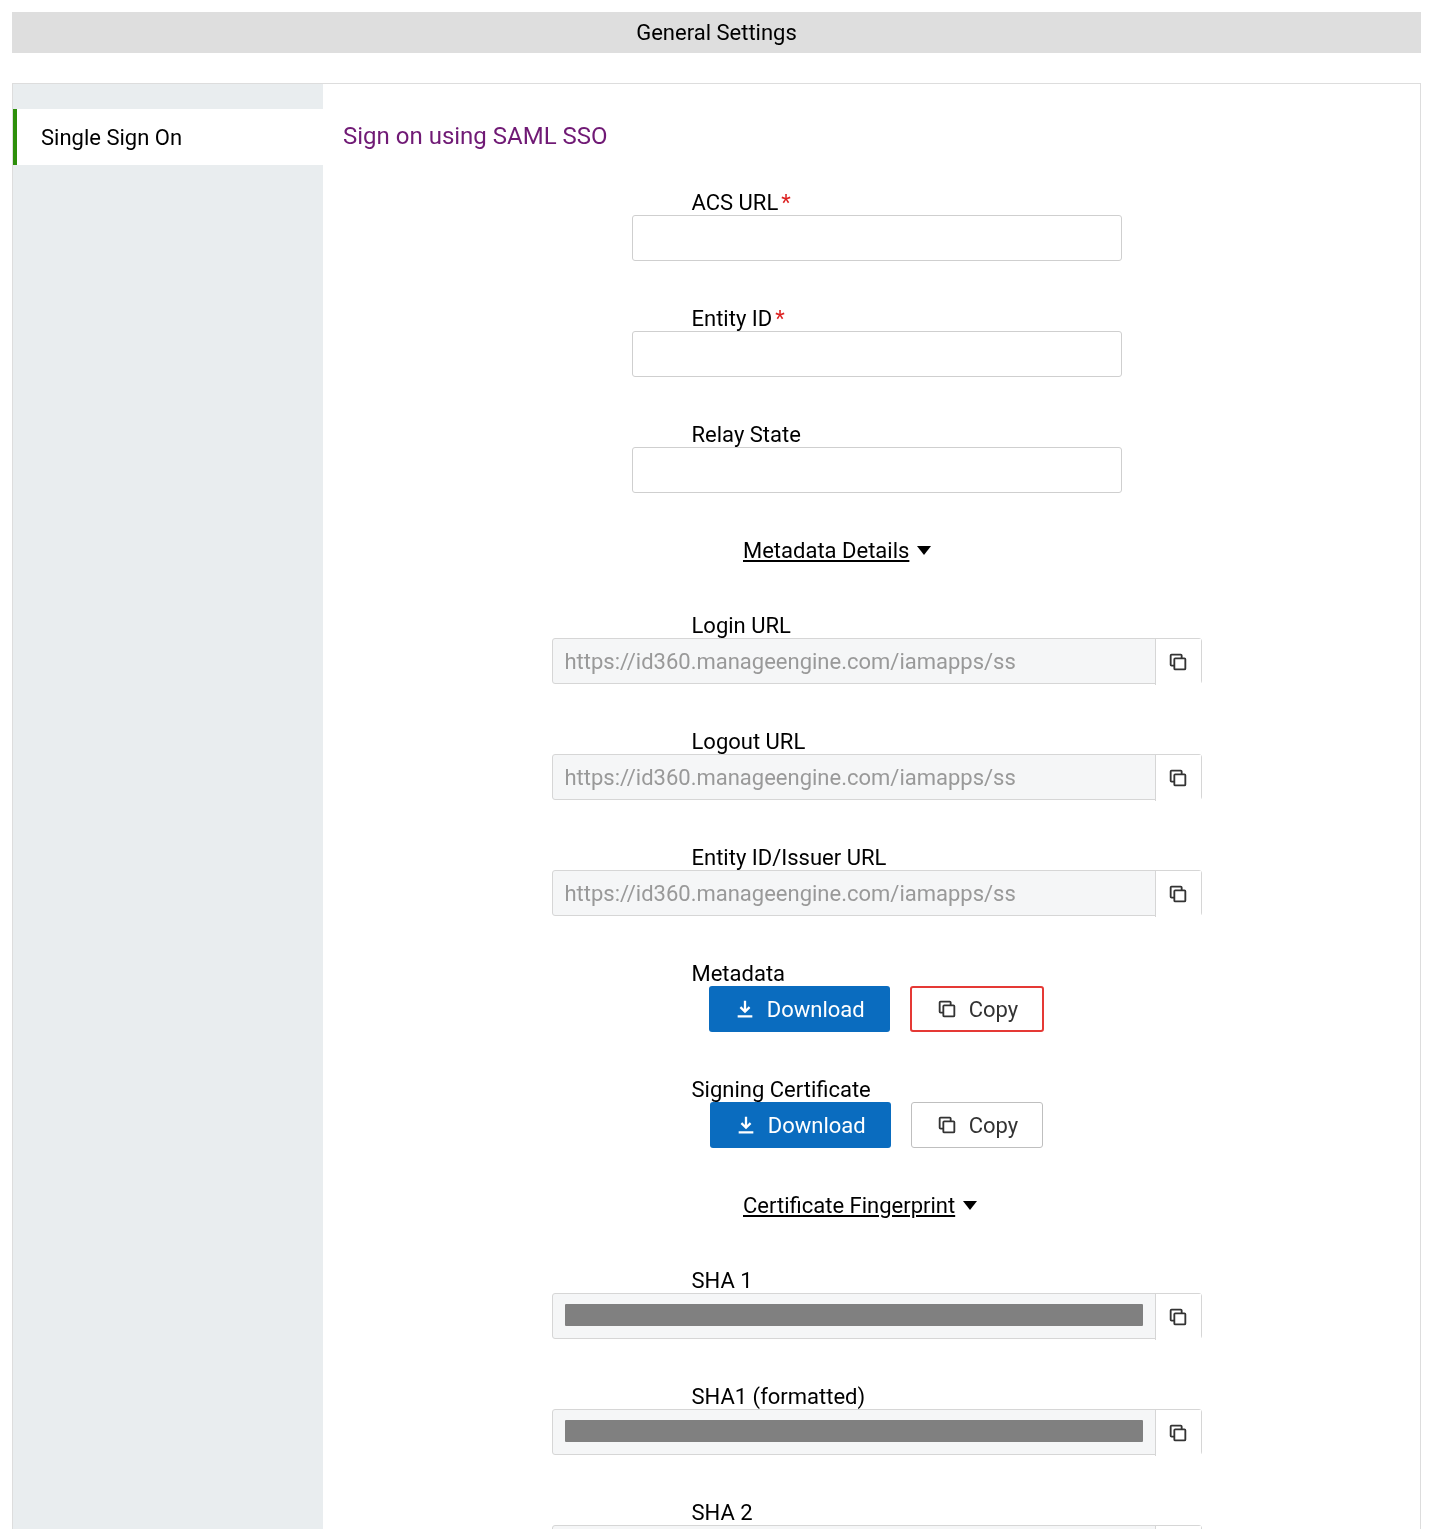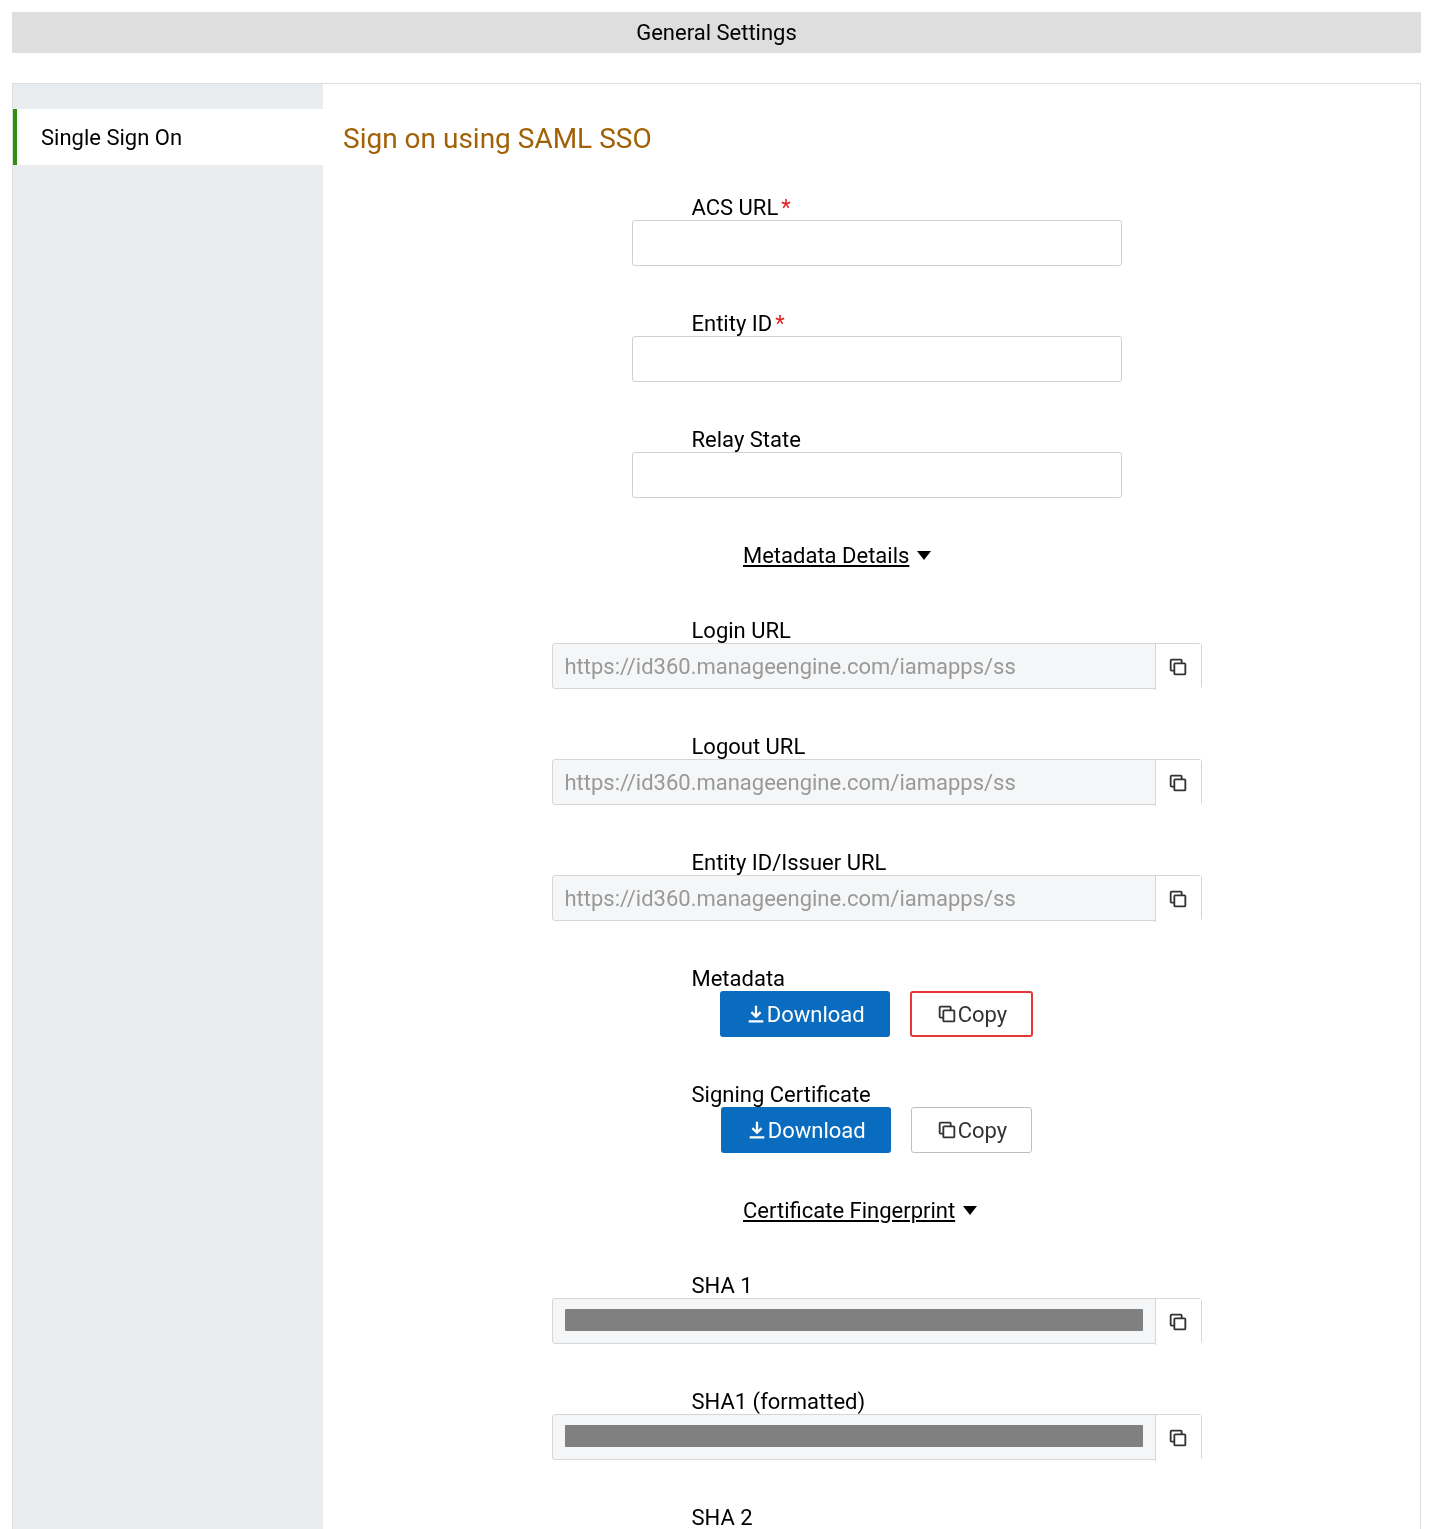--- a/index.html
+++ b/index.html
@@ -64,22 +64,22 @@
     padding-left: 24px;
     font-size: 22px;
     color: #000;
   }
   .content {
     flex: 1;
     background: #fff;
     padding: 38px 40px 40px 20px;
   }
   .section-title {
-    color: #a16207;
-    font-size: 28px;
+    color: #701a75;
+    font-size: 24px;
     margin-bottom: 40px;
   }
   .form-row {
     display: flex;
     align-items: center;
     margin-bottom: 45px;
     padding-left: 30px;
     flex-direction: column;
   }
   .form-label {
@@ -145,21 +145,21 @@
   }
   .btn-row {
     display: flex;
     gap: 20px;
   }
   .btn {
     height: 46px;
     display: inline-flex;
     align-items: center;
     justify-content: center;
-    gap: 0;
+    gap: 11px;
     padding: 0 24px;
     font-size: 22px;
     border-radius: 3px;
     cursor: pointer;
     border: 1px solid transparent;
   }
   .btn-primary {
     background: #0a6cbf;
     color: #fff;
   }

